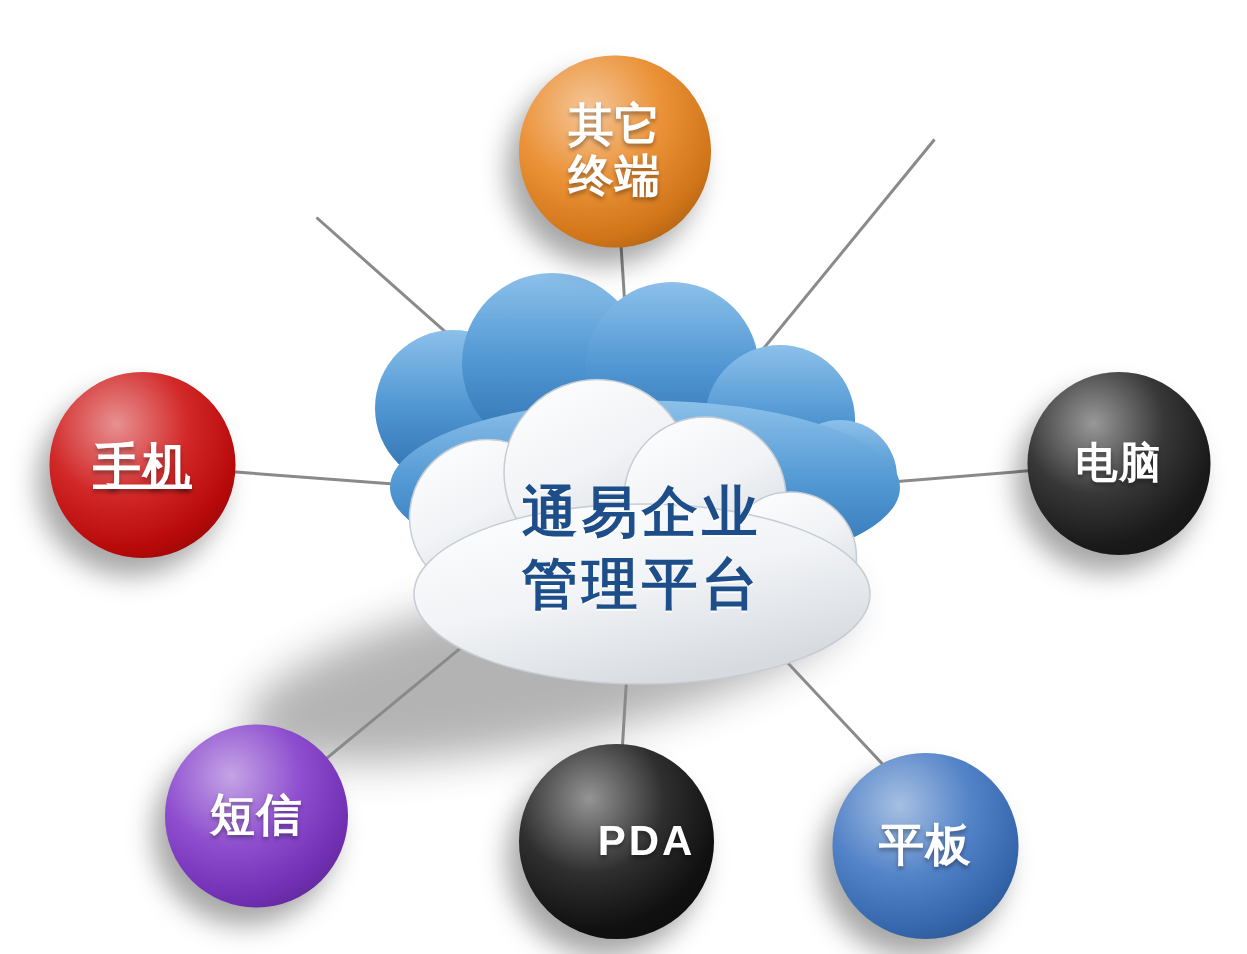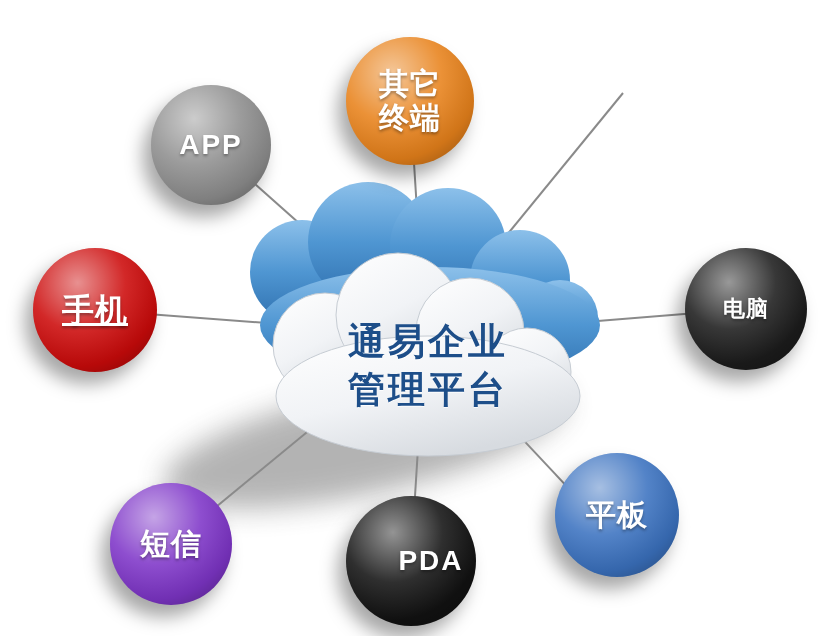--- a/index.html
+++ b/index.html
@@ -58,26 +58,26 @@
   }
   .n-other   { left: 346px; top:  37px; width: 128px; height: 128px; }
   .n-other .node-label   { font-size: 30px; }
   .n-web     { left: 558px; top:  28px; width: 130px; height: 130px; }
   .n-web .node-label     { font-size: 32px; }
   .n-app     { left: 151px; top:  85px; width: 120px; height: 120px; }
   .n-app .node-label     { font-size: 28px; letter-spacing: 2px; }
   .n-mobile  { left:  33px; top: 248px; width: 124px; height: 124px; }
   .n-mobile .node-label  { font-size: 32px; text-decoration: underline; }
   .n-computer{ left: 685px; top: 248px; width: 122px; height: 122px; }
-  .n-computer .node-label{ font-size: 22px; }
+  .n-computer .node-label{ font-size: 28px; }
   .n-sms     { left: 110px; top: 483px; width: 122px; height: 122px; align-items: center; }
   .n-sms .node-label     { font-size: 30px; }
   .n-pda     { left: 346px; top: 496px; width: 130px; height: 130px; }
   .n-pda .node-label     { font-size: 28px; letter-spacing: 2px; margin-left: 40px; }
-  .n-tablet  { left: 555px; top: 453px; width: 124px; height: 124px; font-family: Liberation Serif, serif; }
+  .n-tablet  { left: 555px; top: 502px; width: 124px; height: 124px; font-family: Liberation Serif, serif; }
   .n-tablet .node-label  { font-size: 30px; }
   
   .cloud-title {
     position: absolute;
     left: 258px;
     top: 318px;
     width: 340px;
     text-align: center;
     font-size: 37px;
     font-weight: bold;
@@ -143,23 +143,20 @@
 
   <div class="cloud-title" style="--title-color: #1d4e89;">通易企业
 管理平台</div>
 
   <div class="node n-other" style="--c: #e8821b;">
     <span class="node-label">其它
 终端</span>
   </div>
 
 
-  <div class="node n-app" style="--c: #8e8e8e;">
-    <span class="node-label">APP</span>
-  </div>
 
   <div class="node n-mobile" style="--c: #cc0a0a;">
     <span class="node-label">手机</span>
   </div>
 
   <div class="node n-computer" style="--c: #1c1c1c;">
     <span class="node-label">电脑</span>
   </div>
 
   <div class="node n-sms" style="--c: #7e35c8;">

